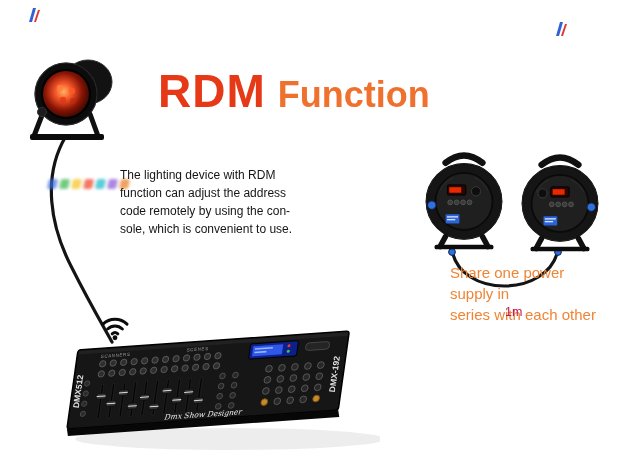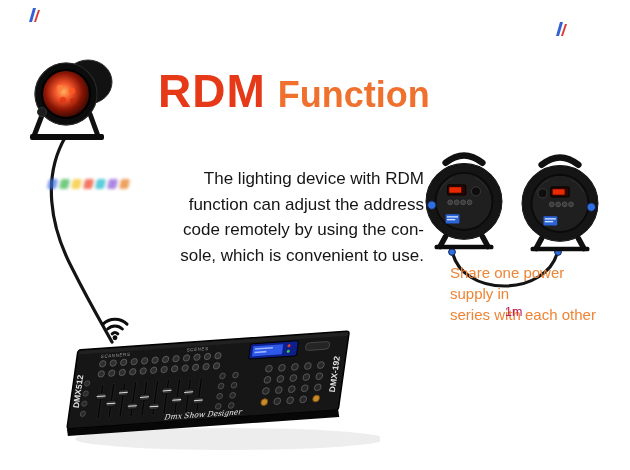--- a/index.html
+++ b/index.html
@@ -8,22 +8,22 @@
     position:relative; width:630px; height:470px; background:#ffffff;
     overflow:hidden; font-family:"Liberation Sans", sans-serif;
   }
   .abs { position:absolute; }
   
   .title { left:158px; top:64px; white-space:nowrap; }
   .title .rdm { font-size:46px; font-weight:800; color:#e53917; letter-spacing:1px; }
   .title .func { font-size:36px; font-weight:600; color:#f0702e; margin-left:12px; }
   
   .desc {
-    left:120px; top:166px; width:304px; text-align:right;
-    font-size:17px; line-height:1.5; color:#151515; white-space:pre-line;
+    left:120px; top:166px; width:304px; text-align:left;
+    font-size:12px; line-height:1.5; color:#151515; white-space:pre-line;
   }
   
   .caption {
     left:450px; top:262px; width:160px; font-size:15px; line-height:1.4;
     color:#ef8435; white-space:pre-line;
   }
   .distance { left:505px; top:305px; font-size:12.5px; color:#be185d; }
   
   .blur-logo { left:48px; top:179px; display:flex; gap:3px; filter:blur(1.6px); opacity:.7; }
   .blur-logo span { width:9px; height:10px; border-radius:2px; display:inline-block; transform:skewX(-12deg); }

